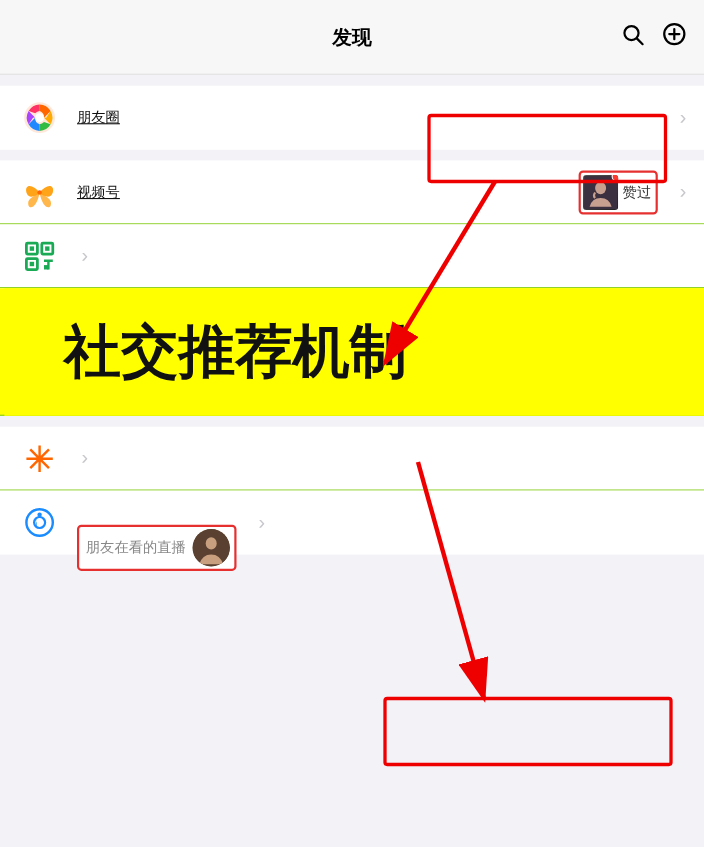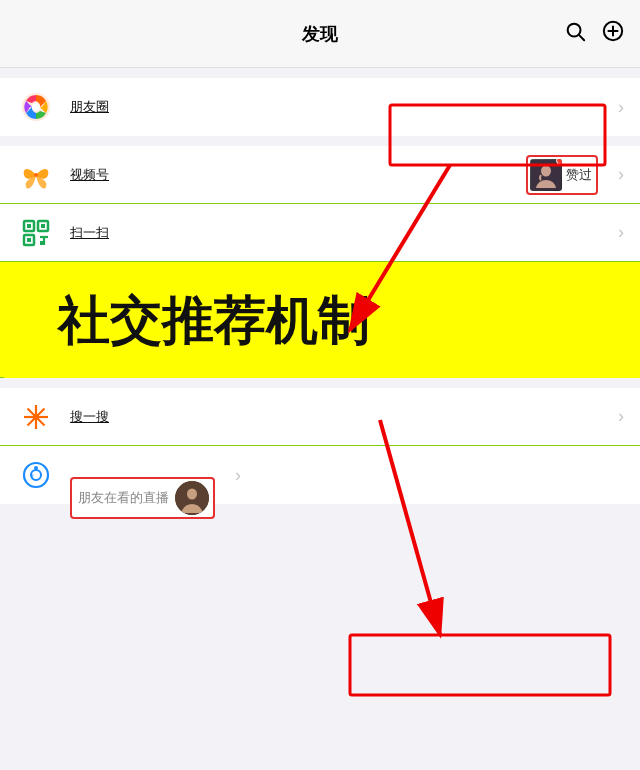--- a/index.html
+++ b/index.html
@@ -272,21 +272,20 @@
         <rect x="18" y="4" width="10" height="10" rx="1" stroke="#1aaa55" stroke-width="2.5" fill="none"></rect>
         <rect x="4" y="18" width="10" height="10" rx="1" stroke="#1aaa55" stroke-width="2.5" fill="none"></rect>
         <rect x="7" y="7" width="4" height="4" fill="#1aaa55"></rect>
         <rect x="21" y="7" width="4" height="4" fill="#1aaa55"></rect>
         <rect x="7" y="21" width="4" height="4" fill="#1aaa55"></rect>
         <line x1="20" y1="20" x2="28" y2="20" stroke="#1aaa55" stroke-width="2.2"></line>
         <line x1="24" y1="20" x2="24" y2="28" stroke="#1aaa55" stroke-width="2.2"></line>
         <rect x="20" y="24" width="4" height="4" fill="#1aaa55"></rect>
       </svg>
     </div>
-    <span class="menu-label">扫一扫</span>
     <span class="chevron">›</span>
   </div>
 
   <div class="menu-item" style="position:relative;">
     <div class="menu-icon">
       <svg viewBox="0 0 32 32" fill="none">
 
         <rect x="10" y="4" width="12" height="20" rx="2" stroke="#1a8cff" stroke-width="2.2" fill="none" transform="rotate(-15 16 14)"></rect>
         <rect x="10" y="4" width="12" height="20" rx="2" stroke="#1a8cff" stroke-width="2.2" fill="none" transform="rotate(15 16 18)"></rect>
       </svg>
@@ -341,21 +340,20 @@
     <div class="menu-icon">
       <svg viewBox="0 0 32 32" fill="none">
 
         <line x1="16" y1="4" x2="16" y2="28" stroke="#ff6600" stroke-width="2.2"></line>
         <line x1="4" y1="16" x2="28" y2="16" stroke="#ff6600" stroke-width="2.2"></line>
         <line x1="7.5" y1="7.5" x2="24.5" y2="24.5" stroke="#ff6600" stroke-width="2.2"></line>
         <line x1="24.5" y1="7.5" x2="7.5" y2="24.5" stroke="#ff6600" stroke-width="2.2"></line>
         <circle cx="16" cy="16" r="3" fill="#ff6600"></circle>
       </svg>
     </div>
-    <span class="menu-label">搜一搜</span>
     <span class="chevron">›</span>
   </div>
 
   <div class="menu-item">
     <div class="menu-icon">
       <svg viewBox="0 0 32 32" fill="none">
         <circle cx="16" cy="16" r="12" stroke="#1a8cff" stroke-width="2.2" fill="none"></circle>
         <circle cx="16" cy="16" r="5" stroke="#1a8cff" stroke-width="2" fill="none"></circle>
         <circle cx="16" cy="9" r="2" fill="#1a8cff"></circle>
         <text x="12" y="20" font-size="8" fill="#1a8cff">i</text>

